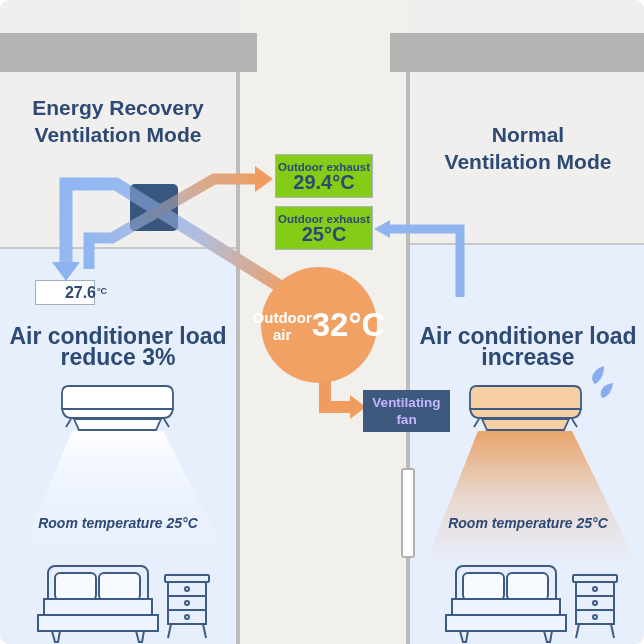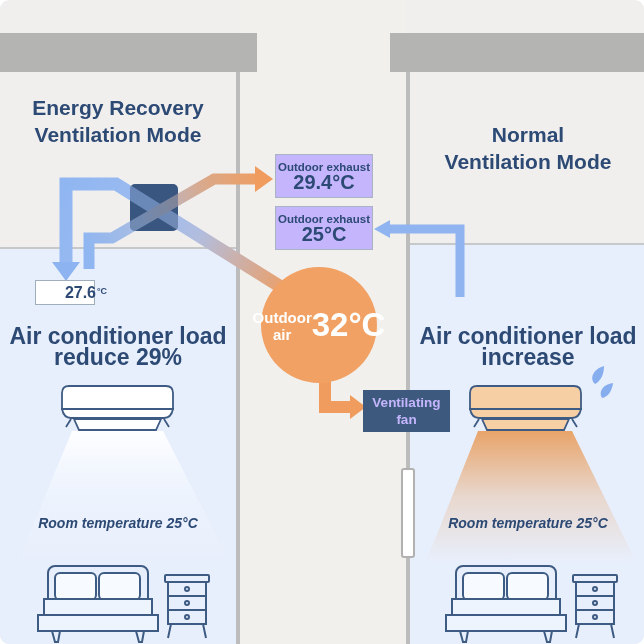--- a/index.html
+++ b/index.html
@@ -34,21 +34,21 @@
   .room-temp{font-size:14px;font-weight:bold;font-style:italic;}
   .room-temp.l{left:8px;top:515px;width:220px;}
   .room-temp.r{left:418px;top:515px;width:220px;}
   .supply-box{
     left:35px;top:280px;width:58px;height:23px;background:#ffffff;
     border:1px solid #9fadbd;display:flex;align-items:center;justify-content:center;
   }
   .supply-box .val{font-size:16px;font-weight:bold;margin-left:42px;}
   .supply-box .unit{font-size:9px;font-weight:bold;margin-left:1px;margin-top:-4px;}
   .exhaust-box{
-    left:275px;width:96px;height:42px;background:#c4b5fd;
+    left:275px;width:96px;height:42px;background:#84cc16;
     border:1px solid #a8b4c2;display:flex;flex-direction:column;
     align-items:center;justify-content:center;
   }
   .exhaust-box.top{top:154px;}
   .exhaust-box.bottom{top:206px;}
   .exhaust-box .lbl{font-size:11.5px;font-weight:bold;}
   .exhaust-box .val{font-size:20px;font-weight:bold;line-height:19px;}
   .air-circle{
     left:261px;top:267px;width:116px;height:116px;border-radius:50%;
     background:#f1a164;color:#ffffff;display:flex;flex-direction:row;
@@ -175,21 +175,21 @@
   <div class="abs txt panel-title l">
     <div>Energy Recovery</div>
     <div>Ventilation Mode</div>
   </div>
   <div class="abs supply-box txt">
     <span class="val">27.6</span>
     <span class="unit">°C</span>
   </div>
   <div class="abs txt load-text l">
     <div>Air conditioner load</div>
-    <div>reduce 29%</div>
+    <div>reduce 3%</div>
   </div>
   <div class="abs txt room-temp l">Room temperature 25°C</div>
 
   <div class="abs exhaust-box top txt">
     <div class="lbl">Outdoor exhaust</div>
     <div class="val">29.4°C</div>
   </div>
   <div class="abs exhaust-box bottom txt">
     <div class="lbl">Outdoor exhaust</div>
     <div class="val">25°C</div>

